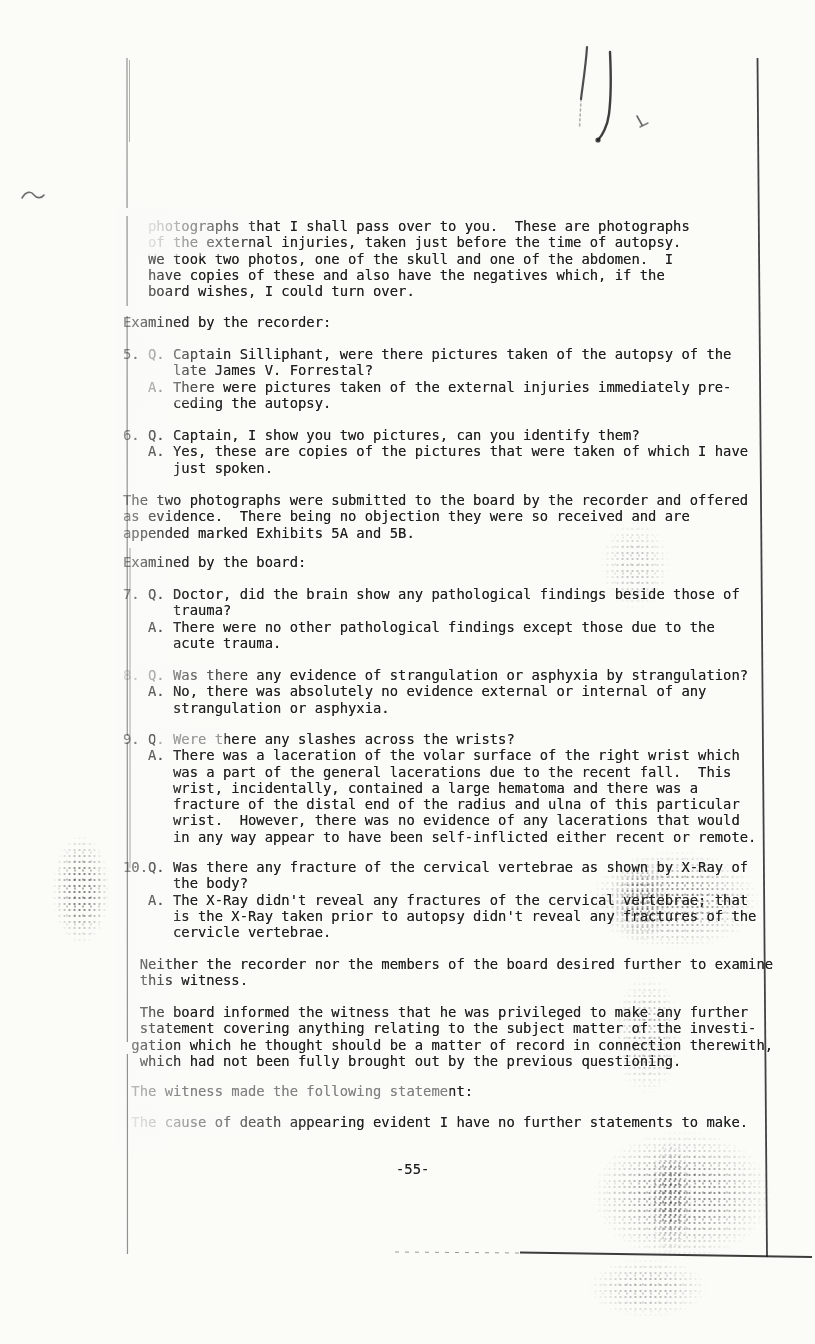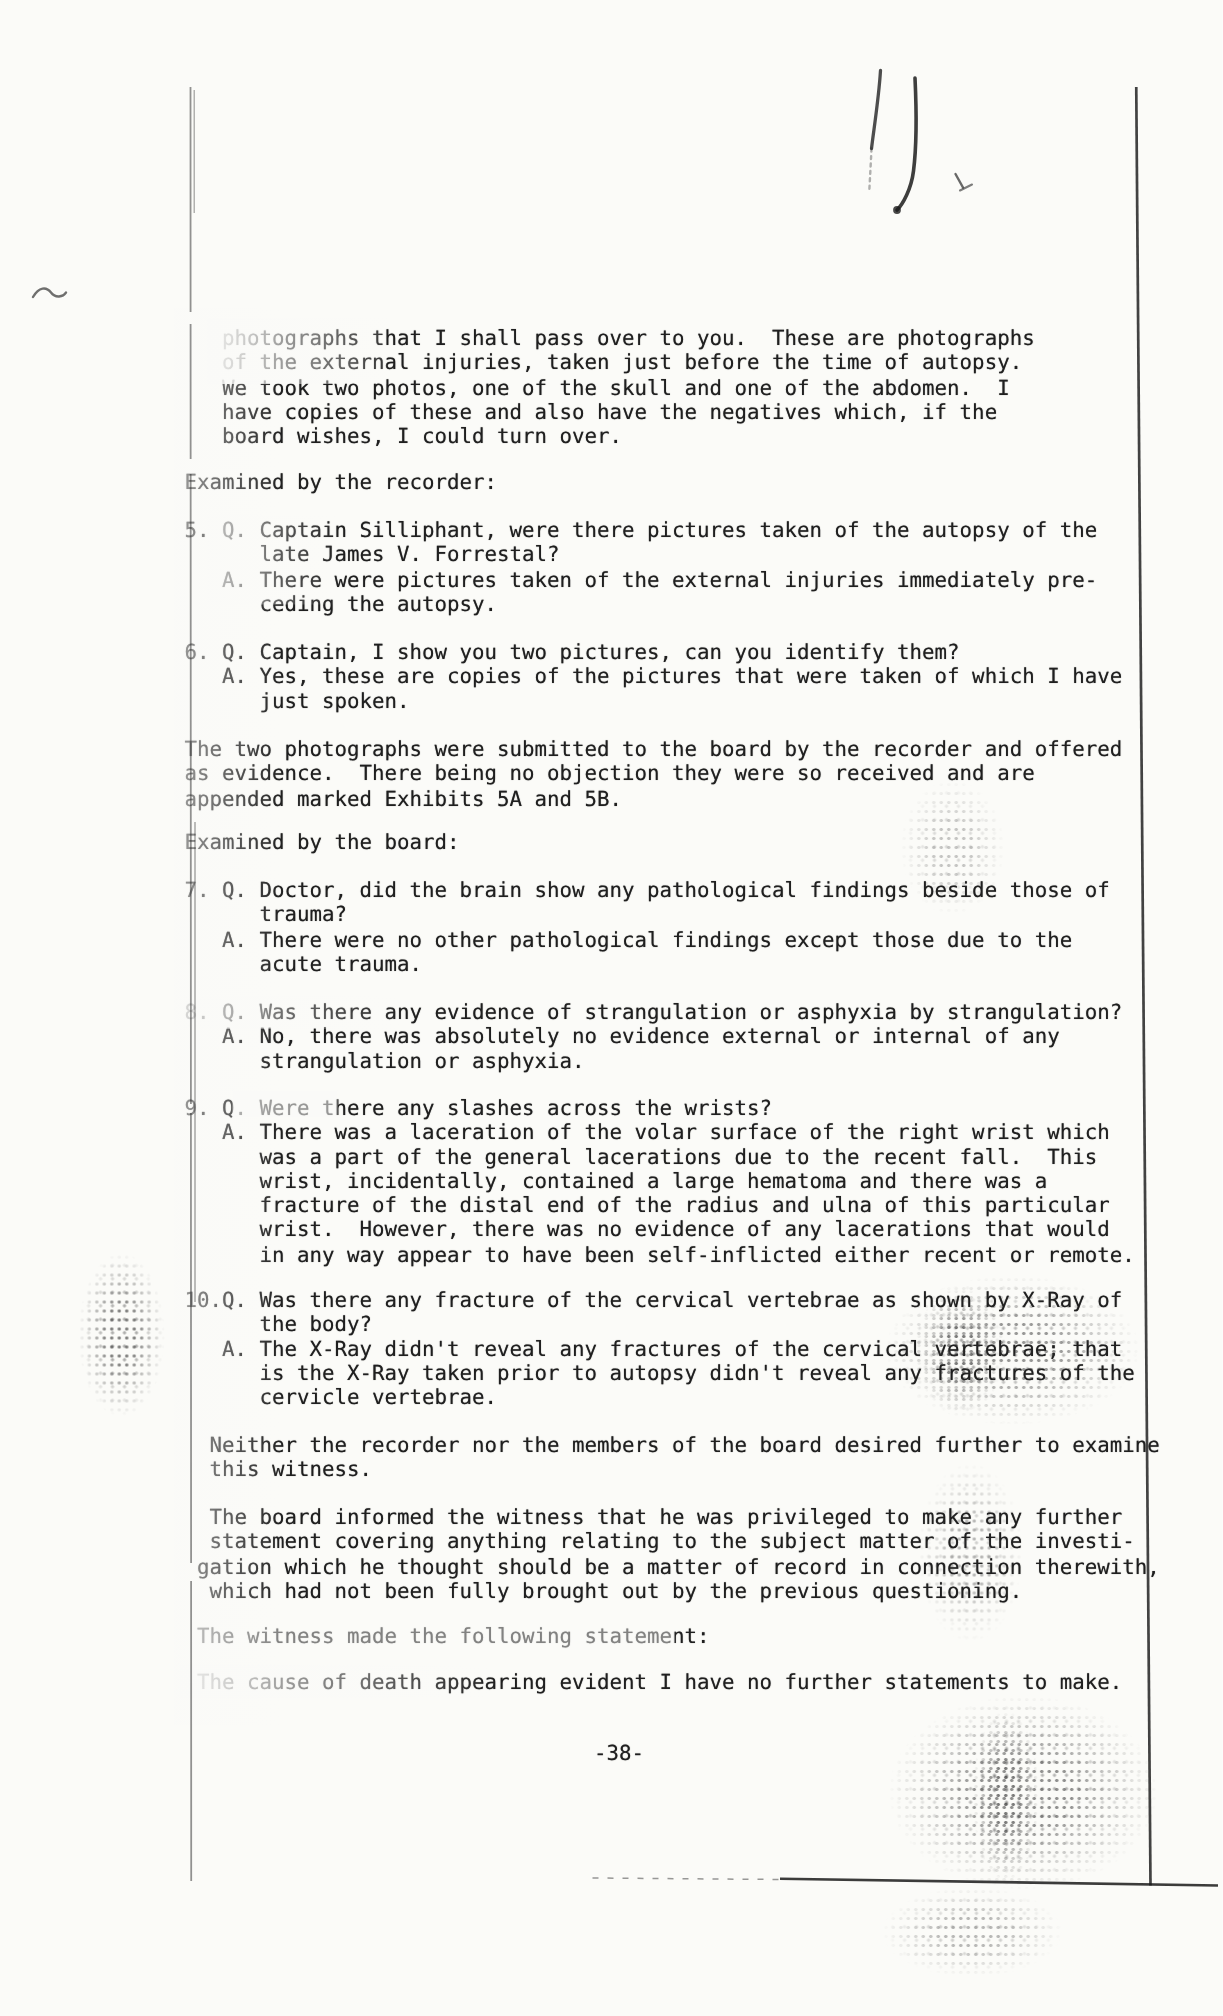--- a/index.html
+++ b/index.html
@@ -52,21 +52,21 @@
       <div class="block" style="top: 586px;"><div class="line">7. Q. Doctor, did the brain show any pathological findings beside those of</div><div class="line">      trauma?</div><div class="line">   A. There were no other pathological findings except those due to the</div><div class="line">      acute trauma.</div></div>
       <div class="block" style="top: 667px;"><div class="line">8. Q. Was there any evidence of strangulation or asphyxia by strangulation?</div><div class="line">   A. No, there was absolutely no evidence external or internal of any</div><div class="line">      strangulation or asphyxia.</div></div>
       <div class="block" style="top: 731px;"><div class="line">9. Q. Were there any slashes across the wrists?</div><div class="line">   A. There was a laceration of the volar surface of the right wrist which</div><div class="line">      was a part of the general lacerations due to the recent fall.  This</div><div class="line">      wrist, incidentally, contained a large hematoma and there was a</div><div class="line">      fracture of the distal end of the radius and ulna of this particular</div><div class="line">      wrist.  However, there was no evidence of any lacerations that would</div><div class="line">      in any way appear to have been self-inflicted either recent or remote.</div></div>
       <div class="block" style="top: 859px;"><div class="line">10.Q. Was there any fracture of the cervical vertebrae as shown by X-Ray of</div><div class="line">      the body?</div><div class="line">   A. The X-Ray didn't reveal any fractures of the cervical vertebrae; that</div><div class="line">      is the X-Ray taken prior to autopsy didn't reveal any fractures of the</div><div class="line">      cervicle vertebrae.</div></div>
       <div class="block" style="top: 956px;"><div class="line">  Neither the recorder nor the members of the board desired further to examine</div><div class="line">  this witness.</div></div>
       <div class="block" style="top: 1004px;"><div class="line">  The board informed the witness that he was privileged to make any further</div><div class="line">  statement covering anything relating to the subject matter of the investi-</div><div class="line"> gation which he thought should be a matter of record in connection therewith,</div><div class="line">  which had not been fully brought out by the previous questioning.</div></div>
       <div class="block" style="top: 1083px;"><div class="line"> The witness made the following statement:</div></div>
       <div class="block" style="top: 1114px;"><div class="line"> The cause of death appearing evident I have no further statements to make.</div></div>
     </div>
 
-  <div class="pagenum">-38-</div>
+  <div class="pagenum">-55-</div>
 
   <div class="fade" style="left:116px;top:205px;width:72px;height:945px;background:linear-gradient(90deg, rgba(250,250,248,.6), rgba(250,250,248,0));"></div>
   <div class="fade" style="left:138px;top:212px;width:120px;height:44px;background:linear-gradient(90deg, rgba(250,250,248,.9), rgba(250,250,248,.1));"></div>
   <div class="fade" style="left:138px;top:343px;width:90px;height:60px;background:linear-gradient(90deg, rgba(250,250,248,.6), rgba(250,250,248,0));"></div>
   <div class="fade" style="left:122px;top:664px;width:150px;height:22px;background:linear-gradient(90deg, rgba(250,250,248,.65), rgba(250,250,248,0));"></div>
   <div class="fade" style="left:155px;top:727px;width:70px;height:18px;background:rgba(250,250,248,.55);"></div>
   <div class="fade" style="left:120px;top:1080px;width:330px;height:20px;background:rgba(250,250,248,.45);"></div>
   <div class="fade" style="left:120px;top:1110px;width:210px;height:22px;background:linear-gradient(90deg, rgba(250,250,248,.85), rgba(250,250,248,0));"></div>
 
   <div class="speckle" style="left:52px;top:835px;width:58px;height:110px;opacity:.9;"></div>

